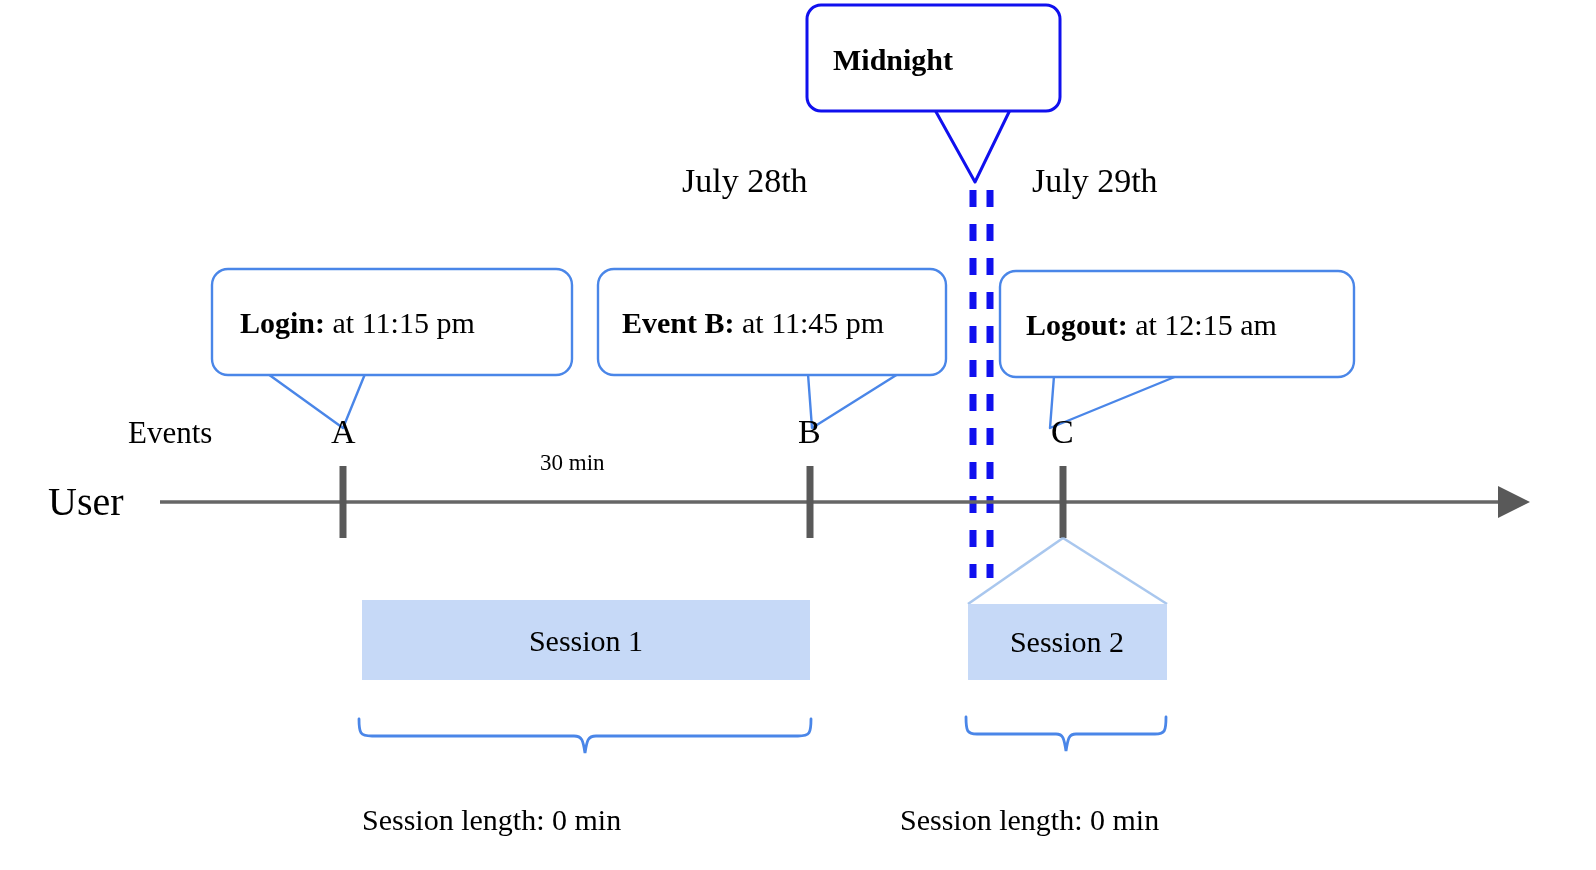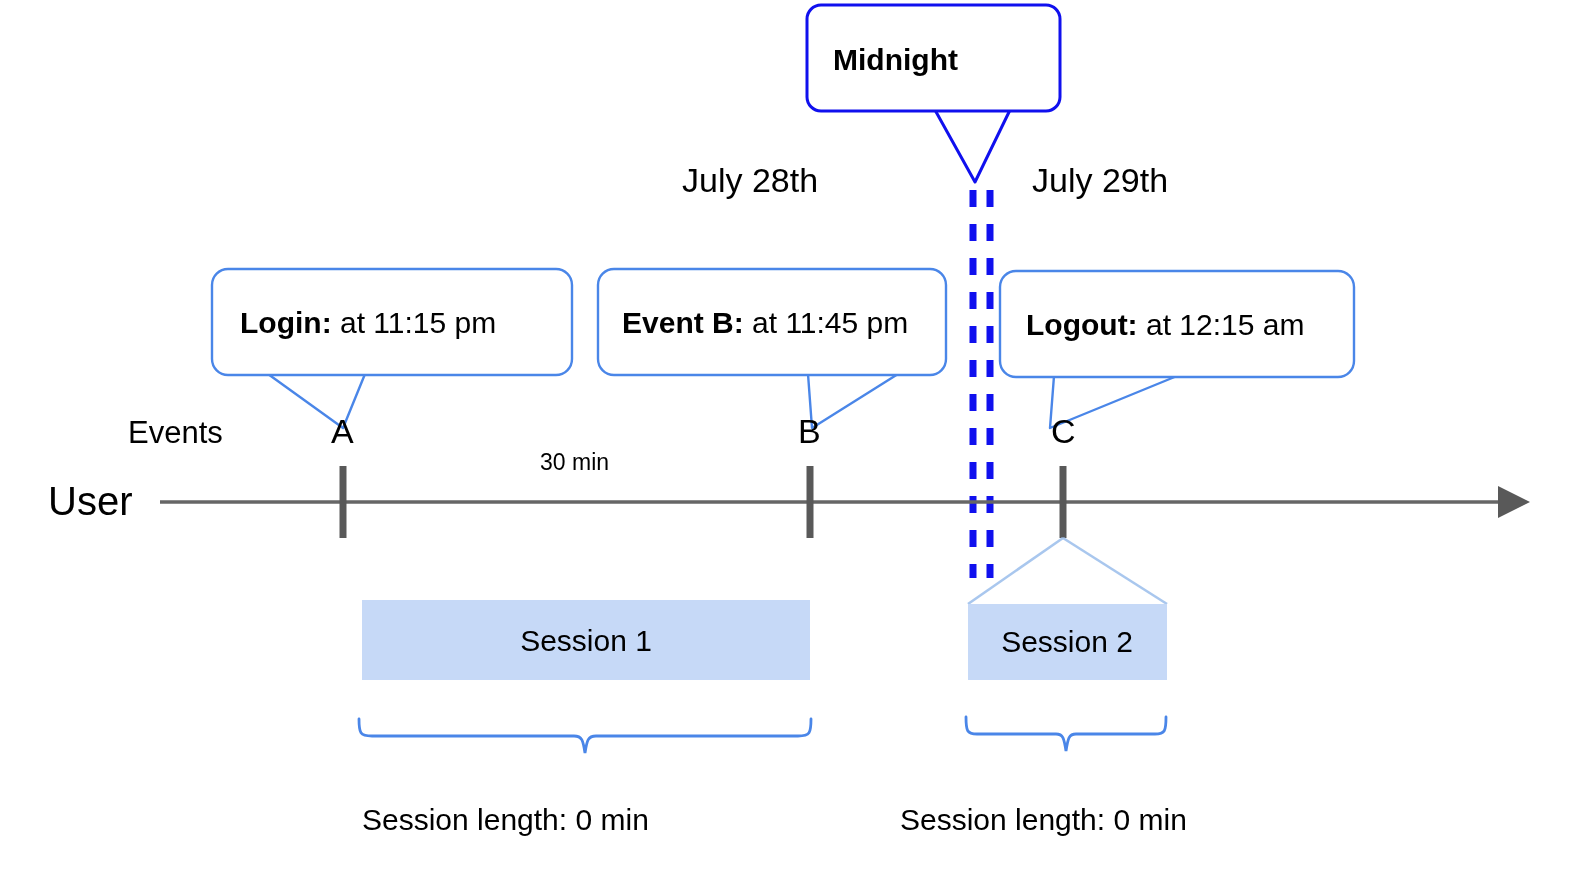--- a/index.html
+++ b/index.html
@@ -10,20 +10,21 @@
   body {
     width: 1596px;
     height: 870px;
     font-family: "Liberation Sans", sans-serif;
     overflow: hidden;
   }
   #diagram-root {
     position: relative;
     width: 1596px;
     height: 634px;
+    font-family: Liberation Serif, serif;
   }
   svg.diagram {
     position: absolute;
     top: 0;
     left: 0;
     width: 1596px;
     height: 870px;
   }
   text { fill: #000000; }
   .axis-label-user { font-size: 40px; }

